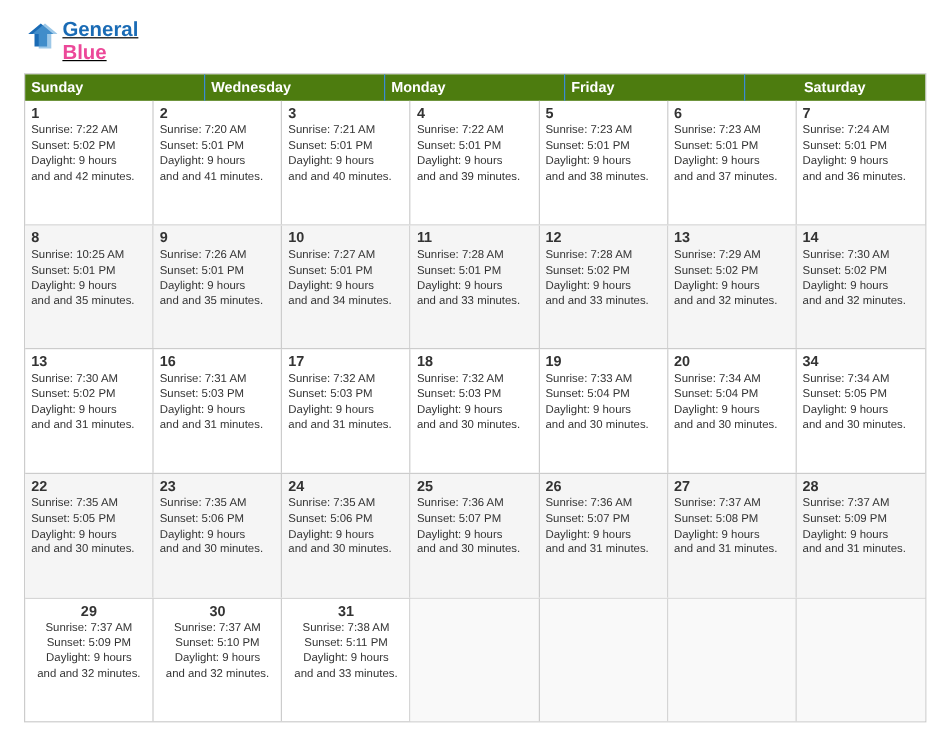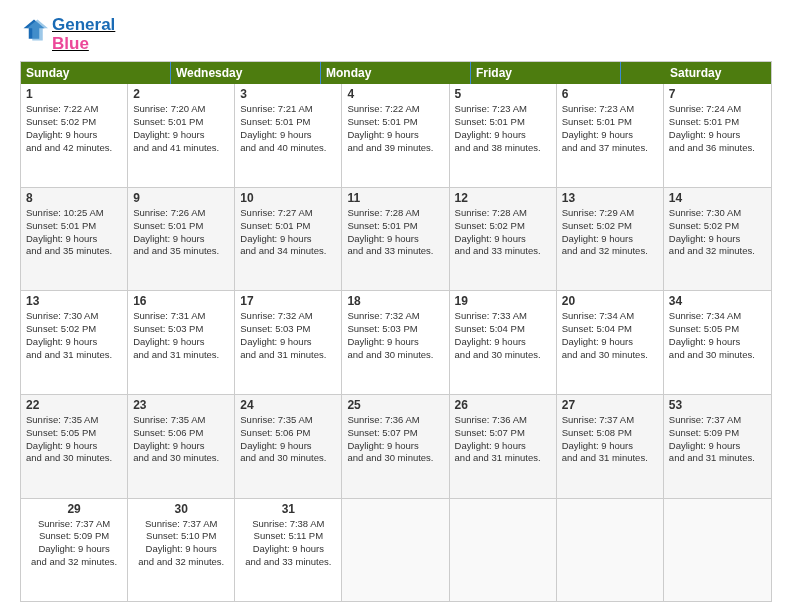--- a/index.html
+++ b/index.html
@@ -320,21 +320,21 @@
             <span class="cell-line">and and 31 minutes.</span>
           </div>
           <div class="cal-cell alt">
             <span class="day-num">27</span>
             <span class="cell-line">Sunrise: 7:37 AM</span>
             <span class="cell-line">Sunset: 5:08 PM</span>
             <span class="cell-line">Daylight: 9 hours</span>
             <span class="cell-line">and and 31 minutes.</span>
           </div>
           <div class="cal-cell alt">
-            <span class="day-num">53</span>
+            <span class="day-num">28</span>
             <span class="cell-line">Sunrise: 7:37 AM</span>
             <span class="cell-line">Sunset: 5:09 PM</span>
             <span class="cell-line">Daylight: 9 hours</span>
             <span class="cell-line">and and 31 minutes.</span>
           </div>
         </div>
         <div class="cal-row">
           <div class="cal-cell">
             <span class="day-num">29</span>
             <span class="cell-line">Sunrise: 7:37 AM</span>

